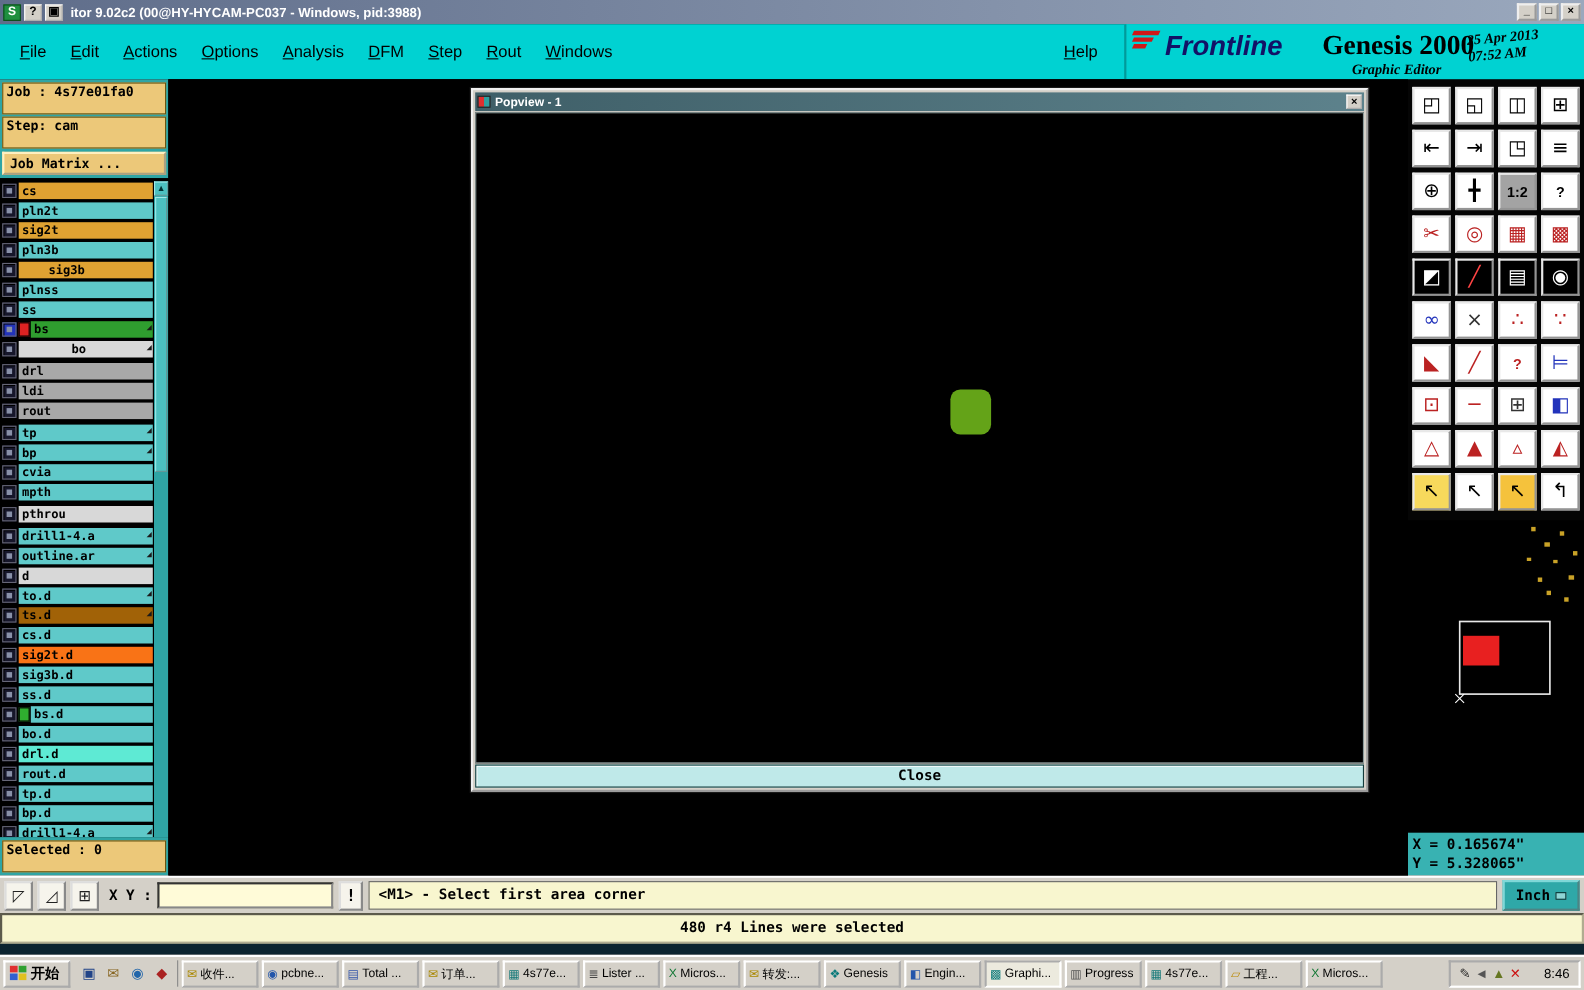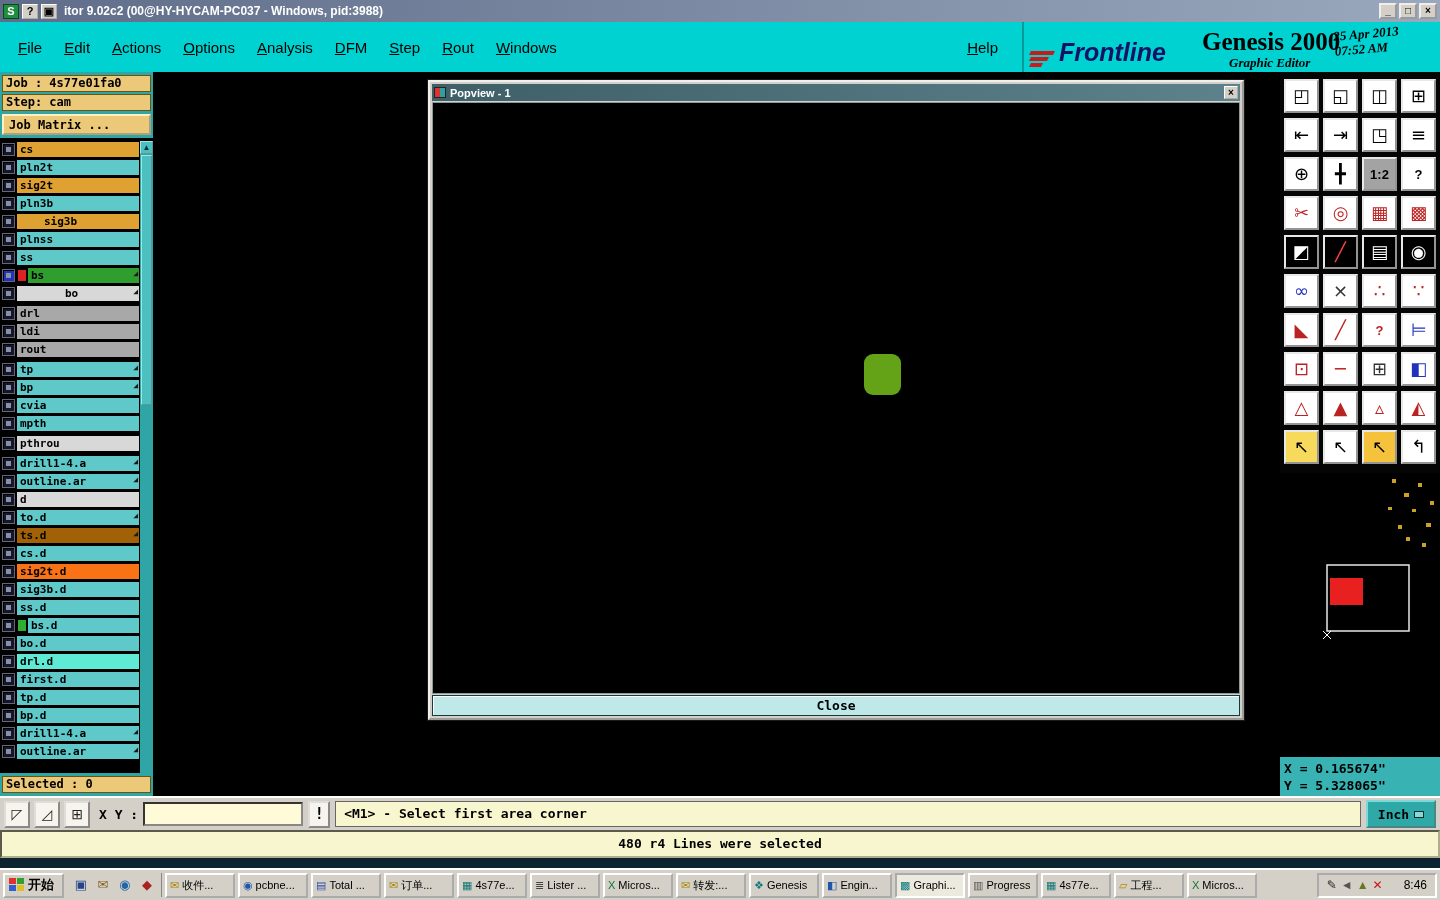--- a/index.html
+++ b/index.html
@@ -16,36 +16,36 @@
 .win-controls{display:flex;gap:2px;flex:0 0 auto}
 .win-btn{width:18px;height:16px;background:#d4d0c8;border:2px outset #eee;font:bold 10px/11px "Liberation Sans",sans-serif;text-align:center;color:#000}
 
 
 .menubar{height:50px;flex:0 0 auto;background:#00d2d2;display:flex}
 .menus{display:flex;align-items:center;padding-left:8px;flex:1;gap:2px}
 .menu-item{padding:6px 10px;font-size:15px;color:#000;white-space:nowrap;cursor:default}
 .menu-item u{text-decoration:underline}
 .menu-help{margin-left:auto;margin-right:14px}
 .brand{width:418px;flex:0 0 auto;border-left:2px solid #009a9a;position:relative;background:#00d2d2}
-.fl-logo{position:absolute;left:6px;top:16px;display:flex;align-items:flex-end}
+.fl-logo{position:absolute;left:6px;top:6px;display:flex;align-items:flex-start}
 .fl-stripes{display:inline-flex;flex-direction:column;gap:2px;margin-right:5px}
 .fl-stripes i{display:block;height:4px;background:#d01818;transform:skewX(-25deg)}
 .fl-stripes i:nth-child(1){width:24px}.fl-stripes i:nth-child(2){width:18px}.fl-stripes i:nth-child(3){width:12px}
 .fl-text{font:bold italic 25px "Liberation Sans",sans-serif;color:#121266}
 .genesis{position:absolute;left:178px;top:6px;font:bold 25px "Liberation Serif",serif;color:#000;white-space:nowrap}
 .datetime{position:absolute;left:310px;top:4px;font:bold italic 13px "Liberation Serif",serif;color:#000;transform:rotate(-5deg);line-height:15px;white-space:nowrap}
 .graphic-editor{position:absolute;left:205px;top:33px;font:bold italic 13px "Liberation Serif",serif;color:#000}
 
 
 .main{flex:1;display:flex;min-height:0}
 
 
 .sidebar{width:153px;flex:0 0 auto;background:#000;display:flex;flex-direction:column}
 .sb-top{background:#2fa5a5;padding:3px 2px}
-.sb-field{background:#ecc879;border:1px solid #6a5410;font:bold 12px/15px "DejaVu Sans Mono",monospace;color:#000;padding:0 3px;margin-bottom:2px;height:17px;white-space:nowrap;overflow:hidden}
+.sb-field{background:#ecc879;border:1px solid #6a5410;font:bold 12px/15px "DejaVu Sans Mono",monospace;color:#000;padding:0 3px;margin-bottom:2px;height:29px;white-space:nowrap;overflow:hidden}
 .sb-matrix{background:#ecc879;border:2px outset #fff0c0;font:bold 12px/16px "DejaVu Sans Mono",monospace;color:#000;padding:1px 5px;height:21px;margin-top:3px;cursor:default}
 .layers{flex:1;display:flex;min-height:0;background:#000;padding-top:3px}
 .layer-list{flex:1;overflow:hidden;padding-left:2px}
 .layer-row{display:flex;align-items:center;height:16px;margin-bottom:2px}
 .layer-row.gap{margin-top:4px}
 .layer-checkbox{width:13px;height:13px;background:#16162a;border:1px solid #667;margin-right:2px;flex:0 0 auto;box-shadow:inset 1px 1px 0 #000;display:flex;align-items:center;justify-content:center}
 .layer-checkbox::after{content:"";width:5px;height:5px;background:#8890a8}
 .layer-swatch{width:10px;height:13px;margin-right:1px;border:1px solid #000;flex:0 0 auto}
 .layer-name{flex:1;font:bold 11px/15px "DejaVu Sans Mono",monospace;color:#000;padding:0 3px;height:15px;position:relative;white-space:nowrap;overflow:hidden}
 .layer-marker{position:absolute;right:1px;top:2px;font-size:8px;line-height:8px;color:#1a1a1a}
@@ -279,21 +279,21 @@
             <div class="layer-row">
               <span class="layer-checkbox"></span>
               <span class="layer-name" style="background: rgb(95, 201, 201);">bo.d</span>
             </div>
             <div class="layer-row">
               <span class="layer-checkbox"></span>
               <span class="layer-name" style="background: #5eead4;">drl.d</span>
             </div>
             <div class="layer-row">
               <span class="layer-checkbox"></span>
-              <span class="layer-name" style="background: rgb(95, 201, 201);">first.d</span>
+              <span class="layer-name" style="background: rgb(95, 201, 201);">rout.d</span>
             </div>
             <div class="layer-row">
               <span class="layer-checkbox"></span>
               <span class="layer-name" style="background: rgb(95, 201, 201);">tp.d</span>
             </div>
             <div class="layer-row">
               <span class="layer-checkbox"></span>
               <span class="layer-name" style="background: rgb(95, 201, 201);">bp.d</span>
             </div>
             <div class="layer-row">

